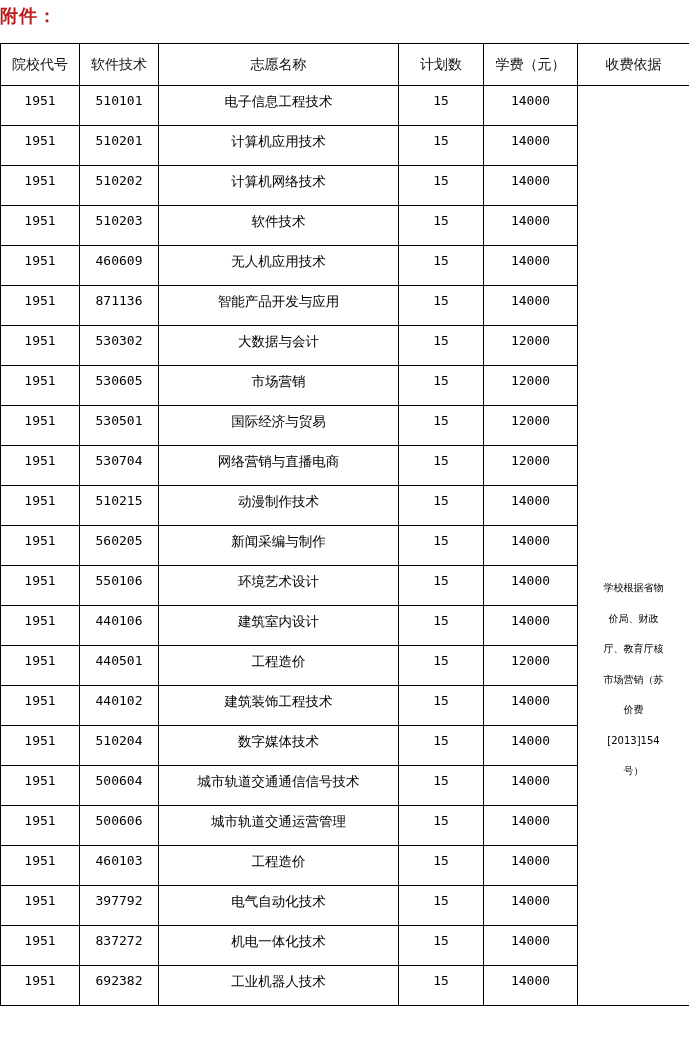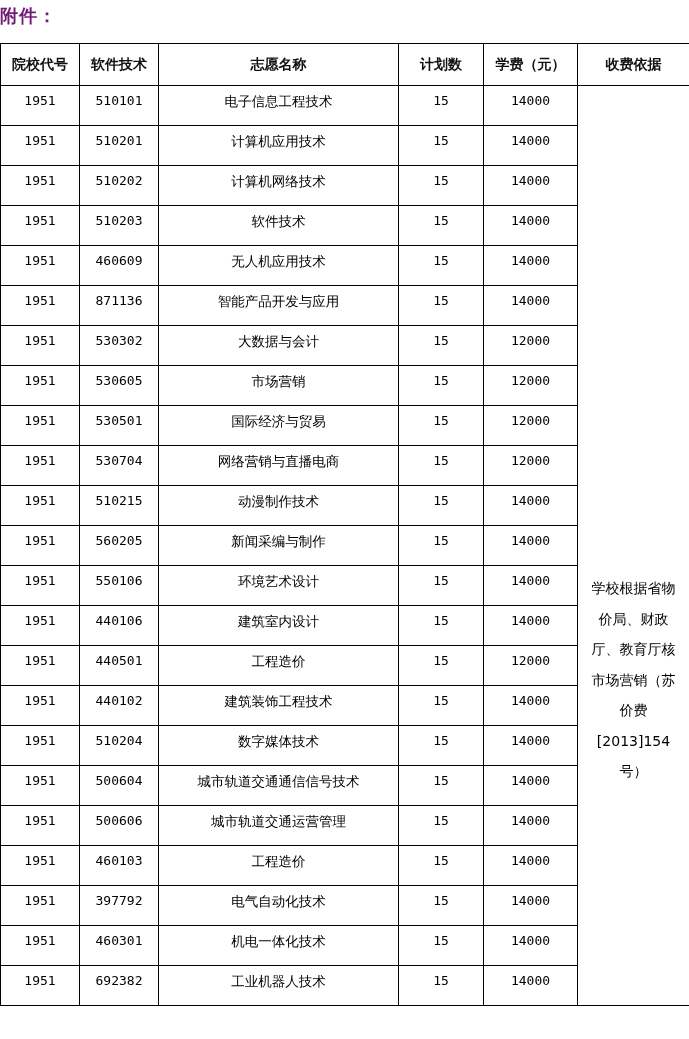--- a/index.html
+++ b/index.html
@@ -1,24 +1,24 @@
 <!DOCTYPE html>
 <html><head>
 <meta charset="utf-8">
 <style>
   html, body { margin: 0; padding: 0; background: #ffffff; }
   body { width: 689px; height: 1039px; overflow: hidden; position: relative;
          font-family: "DejaVu Sans", "Liberation Sans", sans-serif; color: #000; }
-  .title { position: absolute; left: 0; top: 4px; font-size: 18px; font-weight: bold; color: #701a75; letter-spacing: 1px; }
+  .title { position: absolute; left: 0; top: 4px; font-size: 18px; font-weight: bold; color: #b91c1c; letter-spacing: 1px; }
   table { position: absolute; left: 0; top: 43px; border-collapse: collapse; table-layout: fixed; width: 689px; }
   td, th { border: 1.5px solid #000; text-align: center; padding: 0; }
-  th { height: 41px; font-size: 14px; font-weight: bold; color: #111; vertical-align: middle; }
+  th { height: 41px; font-size: 14px; font-weight: normal; color: #111; vertical-align: middle; }
   td { height: 40px; font-size: 13.5px; vertical-align: top; padding-top: 7px; box-sizing: border-box; }
   td.num { font-family: "DejaVu Sans Mono", "Liberation Mono", monospace; font-size: 13px; }
-  td.basis { vertical-align: top; padding: 0 6px; font-size: 14px; line-height: 30.5px; }
+  td.basis { vertical-align: top; padding: 0 6px; font-size: 10px; line-height: 30.5px; }
   .basis-inner { position: relative; top: 487px; }
   col.c1 { width: 79px; } col.c2 { width: 79px; } col.c3 { width: 240px; }
   col.c4 { width: 85px; } col.c5 { width: 94px; } col.c6 { width: 112px; }
 </style>
 </head>
 <body>
 
 <div class="title">附件：</div>
 
 <table>
@@ -194,21 +194,21 @@
       </tr>
       <tr>
         <td class="num">1951</td>
         <td class="num">397792</td>
         <td>电气自动化技术</td>
         <td class="num">15</td>
         <td class="num">14000</td>
       </tr>
       <tr>
         <td class="num">1951</td>
-        <td class="num">460301</td>
+        <td class="num">837272</td>
         <td>机电一体化技术</td>
         <td class="num">15</td>
         <td class="num">14000</td>
       </tr>
       <tr>
         <td class="num">1951</td>
         <td class="num">692382</td>
         <td>工业机器人技术</td>
         <td class="num">15</td>
         <td class="num">14000</td>

